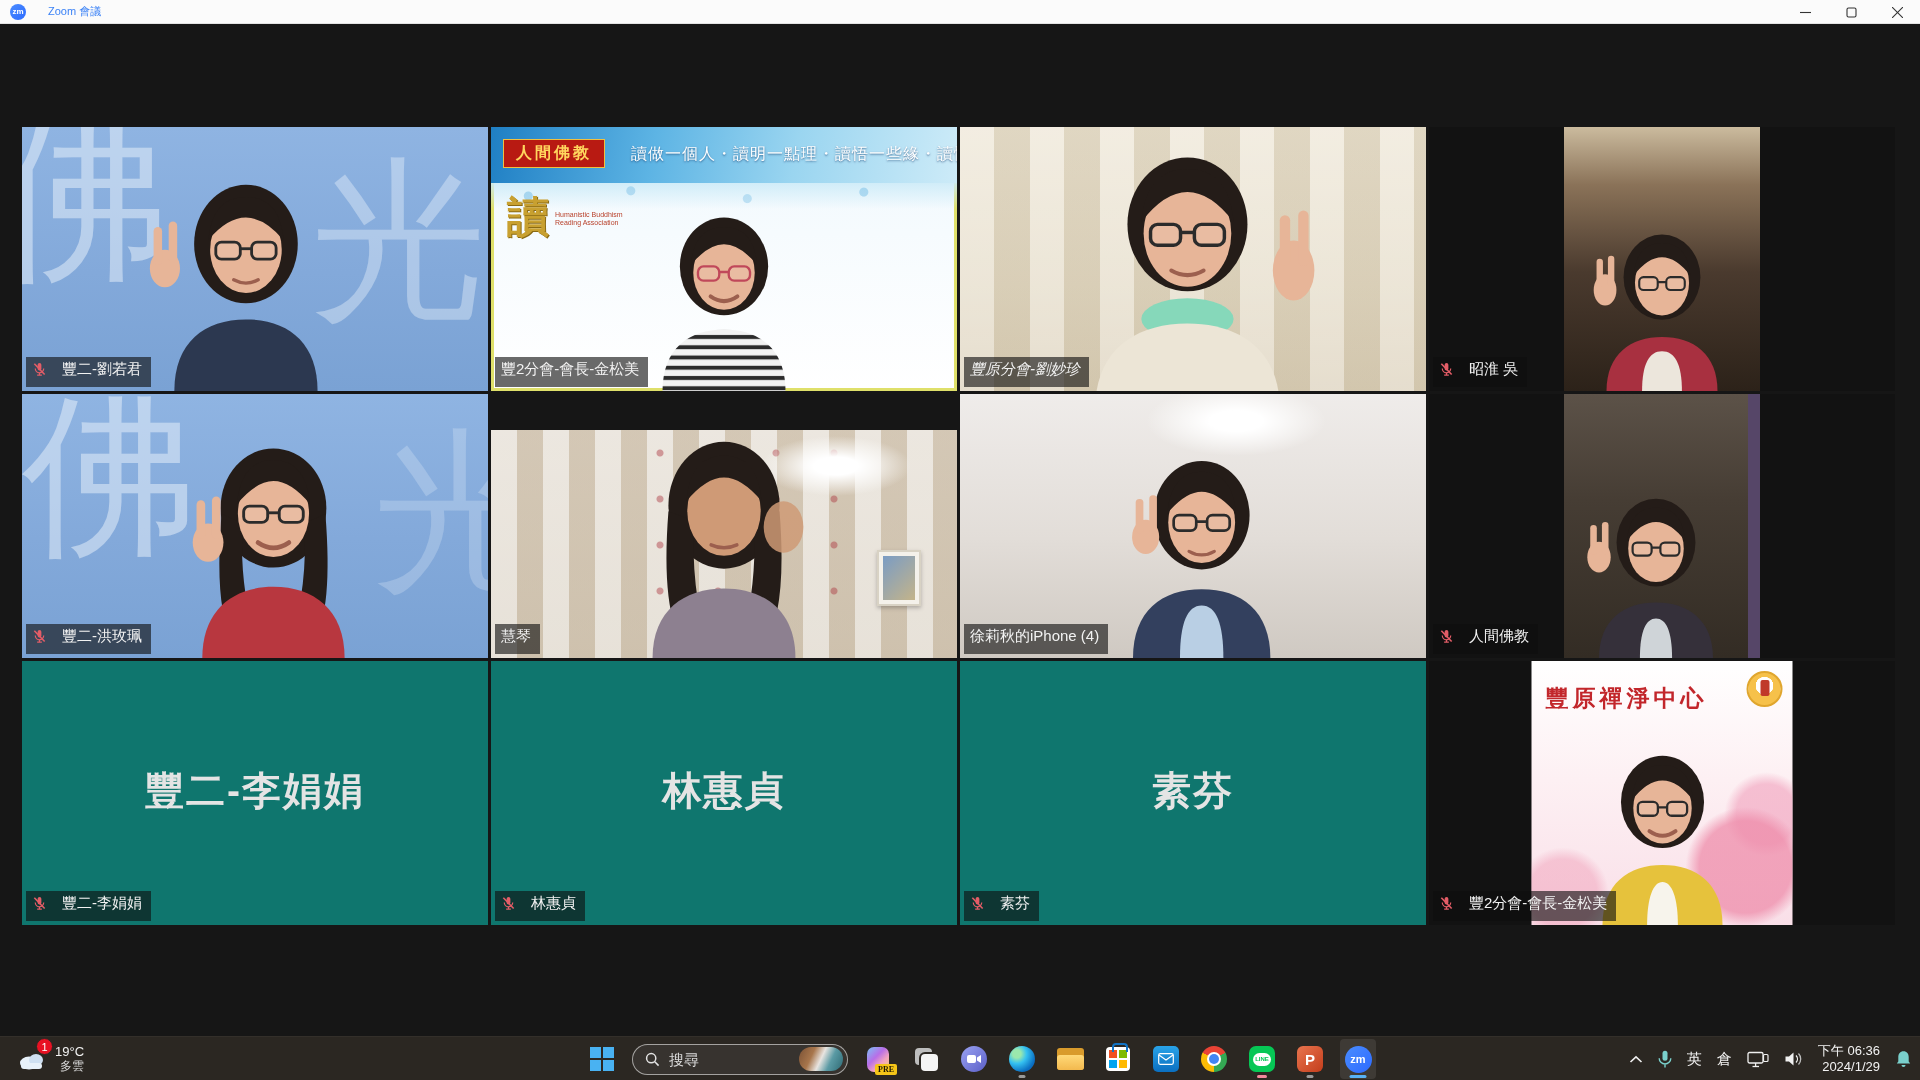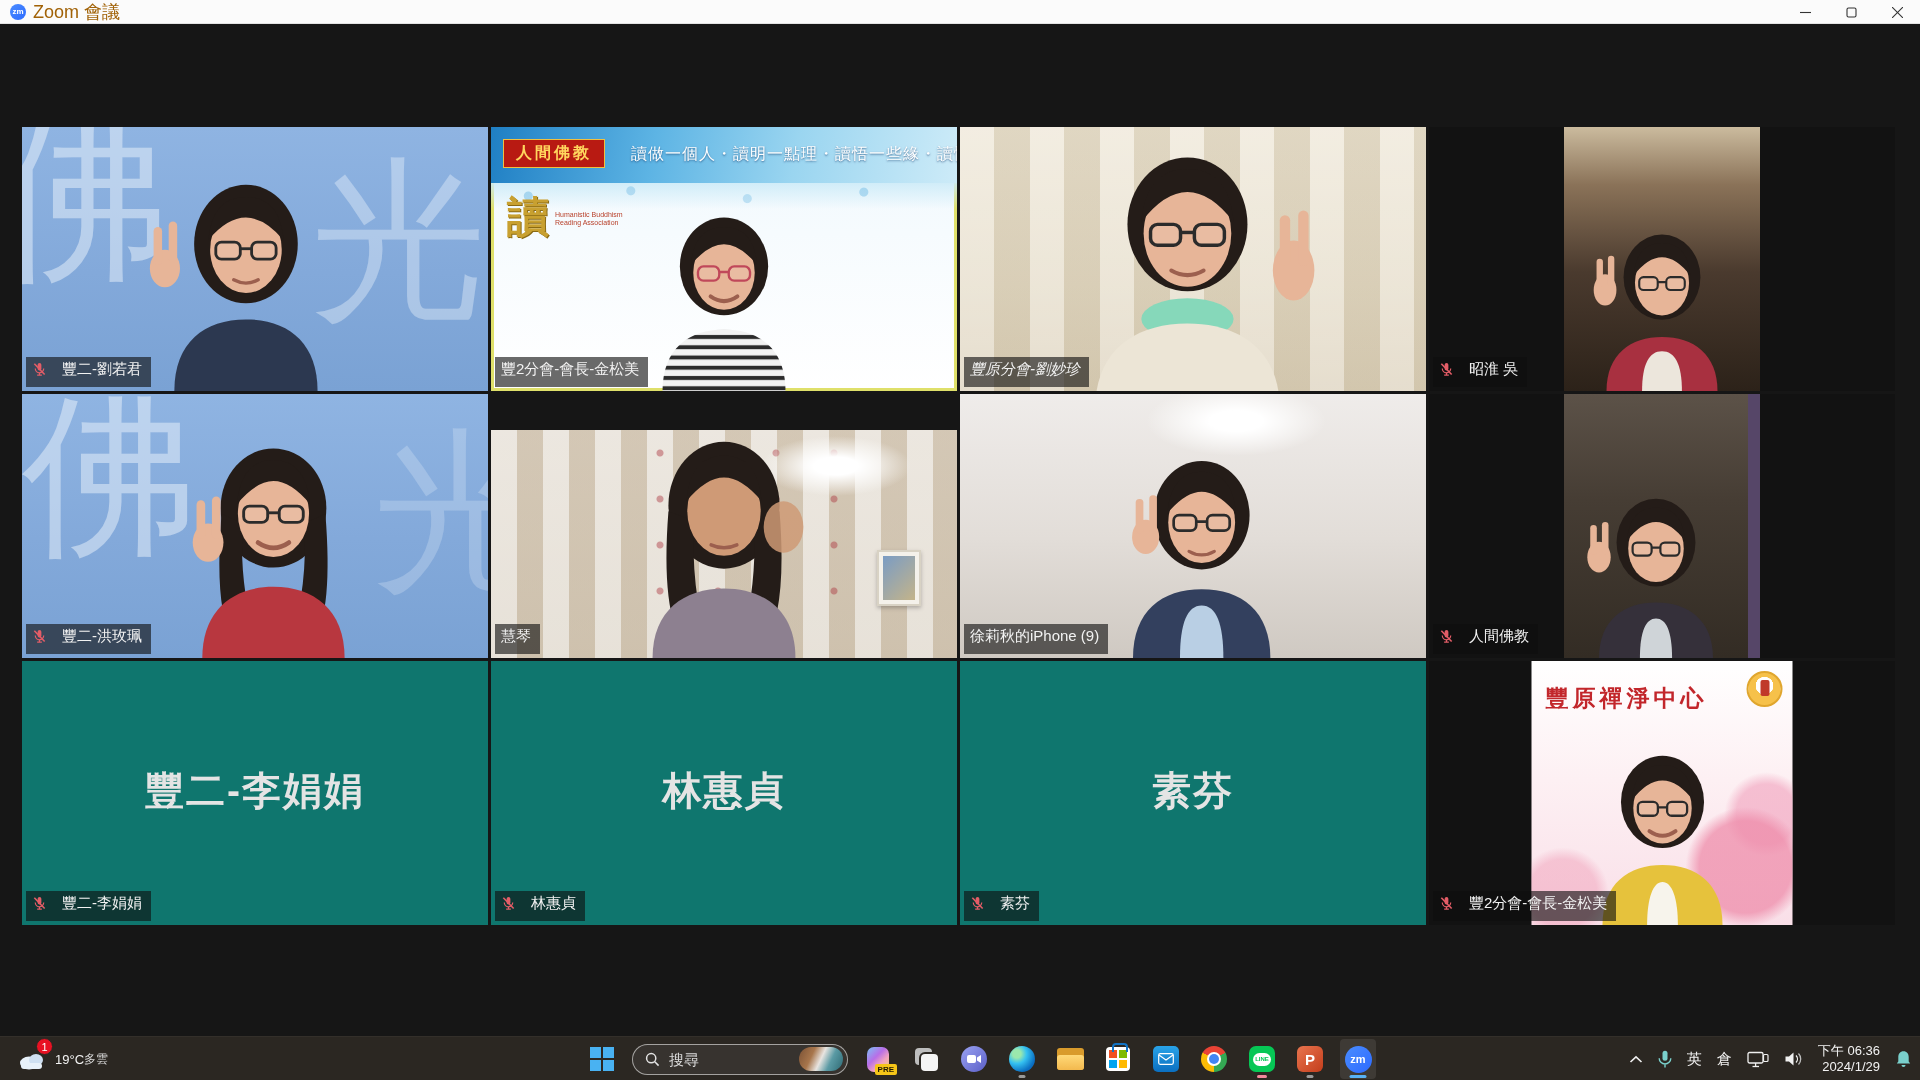--- a/index.html
+++ b/index.html
@@ -5,21 +5,21 @@
   * { margin:0; padding:0; box-sizing:border-box; }
   html,body { width:1920px; height:1080px; overflow:hidden; background:#000;
     font-family:"Liberation Sans","DejaVu Sans",sans-serif; }
 
   
   .titlebar { position:absolute; left:0; top:0; width:1920px; height:24px; background:#fbfbfb;
     border-bottom:1px solid #e3e3e3; display:flex; align-items:center; z-index:50; }
   .app-badge { width:16px; height:16px; border-radius:50%; background:linear-gradient(135deg,#4a8cff,#2d6bff);
     color:#fff; font-size:8px; font-weight:bold; display:flex; align-items:center; justify-content:center;
     margin:0 7px 0 10px; }
-  .title-text { font-size:18px; color:#a16207; }
+  .title-text { font-size:11px; color:#3b82f6;margin-left:15px; }
   .win-controls { position:absolute; right:0; top:0; height:24px; display:flex; }
   .win-btn { width:46px; height:24px; display:flex; align-items:center; justify-content:center; }
   .win-btn svg { stroke:#333; stroke-width:1.1; fill:none; }
 
   
   .meeting { position:absolute; left:0; top:24px; width:1920px; height:1012px; background:#161616; }
   .video-grid { position:absolute; left:22px; top:103px; width:1876px; height:798px;
     display:grid; grid-template-columns:repeat(4,466px); grid-template-rows:repeat(3,264px); gap:3px; }
   .tile { position:relative; overflow:hidden; background:#1f1f1f; }
   .tile.active { outline:3px solid #dfe06a; outline-offset:-3px; z-index:5; }
@@ -120,21 +120,21 @@
 
   
   .taskbar { position:absolute; left:0; bottom:0; width:1920px; height:44px; background:#2b2722;
     border-top:1px solid rgba(255,255,255,.04); z-index:60; }
   .tb-weather { position:absolute; left:8px; top:0; height:44px; display:flex; align-items:center; gap:9px;
     padding:0 8px; }
   .weather-icon-wrap { position:relative; width:30px; height:26px; }
   .weather-badge { position:absolute; right:-7px; top:-8px; min-width:17px; height:17px; border-radius:9px;
     background:#e81123; color:#fff; font-size:11px; display:flex; align-items:center; justify-content:center;
     border:1px solid #2b2722; z-index:2; padding:0 3px; }
-  .weather-text { display:flex; flex-direction:row; line-height:15px; }
+  .weather-text { display:flex; flex-direction:column; line-height:15px; }
   .weather-temp { color:#f2f2f2; font-size:13px; }
   .weather-cond { color:#d8d8d8; font-size:12px;text-align:right; }
 
   .tb-center { position:absolute; left:584px; top:0; height:44px; display:flex; align-items:center; gap:12px; }
   .tb-btn { position:relative; width:36px; height:40px; display:flex; align-items:center; justify-content:center;
     border-radius:4px; }
   .tb-btn .run-dot { position:absolute; bottom:1px; left:50%; transform:translateX(-50%); height:3px;
     border-radius:2px; }
   .dot-gray { width:7px; background:#9a9a9a; }
   .dot-pink { width:10px; background:#f2879c; }
@@ -146,21 +146,21 @@
   .search-pill input { flex:1; background:transparent; border:none; outline:none; color:#e4e4e4;
     font-size:15px; font-family:inherit; min-width:0; }
   .search-pill input::placeholder { color:#d9d9d9; opacity:1; }
   .search-img { width:44px; height:24px; border-radius:12px; flex:0 0 auto;
     background:linear-gradient(115deg,#7a5134 0%,#a8764c 30%,#e8e4e0 50%,#5a9aa4 70%,#2e6a74 100%); }
 
   .icon-start { width:25px; height:25px; display:grid; grid-template-columns:11px 11px; grid-template-rows:11px 11px;
     gap:2px; }
   .icon-start i { background:#49b2f2; }
   .icon-copilot { position:relative; width:22px; height:25px; border-radius:7px;
-    background:linear-gradient(135deg,#7ac2f5 0%,#b86ee8 40%,#f2a3c0 65%,#f5d76b 100%); }
+    background:linear-gradient(135deg,#7ac2f5 0%,#b86ee8 40%,#f2a3c0 65%,#f5d76b 100%);font-family:Liberation Serif, serif; }
   .pre-badge { position:absolute; right:-8px; bottom:-3px; background:#f5c518; color:#201800; font-size:8px;
     font-weight:bold; padding:1px 3px; border-radius:2px; }
   .icon-taskview { position:relative; width:25px; height:25px; }
   .icon-taskview::before { content:""; position:absolute; left:1px; top:1px; width:17px; height:17px;
     border-radius:4px; background:#bdbdbd; }
   .icon-taskview::after { content:""; position:absolute; right:1px; bottom:1px; width:17px; height:17px;
     border-radius:4px; background:#f4f4f4; box-shadow:0 0 0 2px #2b2722; }
   .icon-videochat { width:26px; height:26px; border-radius:50%;
     background:linear-gradient(135deg,#9aa2f2,#5b5fc7); display:flex; align-items:center; justify-content:center; }
   .icon-edge { width:26px; height:26px; border-radius:50%;
@@ -411,21 +411,21 @@
       <path class="smile" d="M106,142 Q120,150 134,142"></path>
       <path class="body" d="M44,260 C44,208 76,184 120,184 C164,184 196,208 196,260 Z"></path>
       <path class="shirt" d="M96,260 C96,222 104,202 120,202 C136,202 144,222 144,260 Z"></path>
       <g class="hand">
             <ellipse cx="58" cy="126" rx="15" ry="19"></ellipse>
             <rect x="47" y="84" width="8.5" height="38" rx="4"></rect>
             <rect x="62" y="80" width="8.5" height="42" rx="4"></rect>
           </g>
     </svg>
     <div class="name-chip">
-      <span>徐莉秋的iPhone (9)</span>
+      <span>徐莉秋的iPhone (4)</span>
     </div>
   </div>
 
   <div class="tile bg-dark">
     <div class="strip w-narrow strip-video-b">
       <svg class="person t8-person" style="left:50%; transform:translateX(-50%); bottom:0; height:190px;" viewBox="0 0 240 260">
         <ellipse class="hair" cx="120" cy="102" rx="54" ry="60"></ellipse>
         <ellipse class="skin" cx="120" cy="110" rx="38" ry="46"></ellipse>
         <path class="hair" d="M80,100 Q84,54 120,54 Q156,54 160,100 Q140,74 120,74 Q100,74 80,100 Z"></path>
         <g class="glasses">

